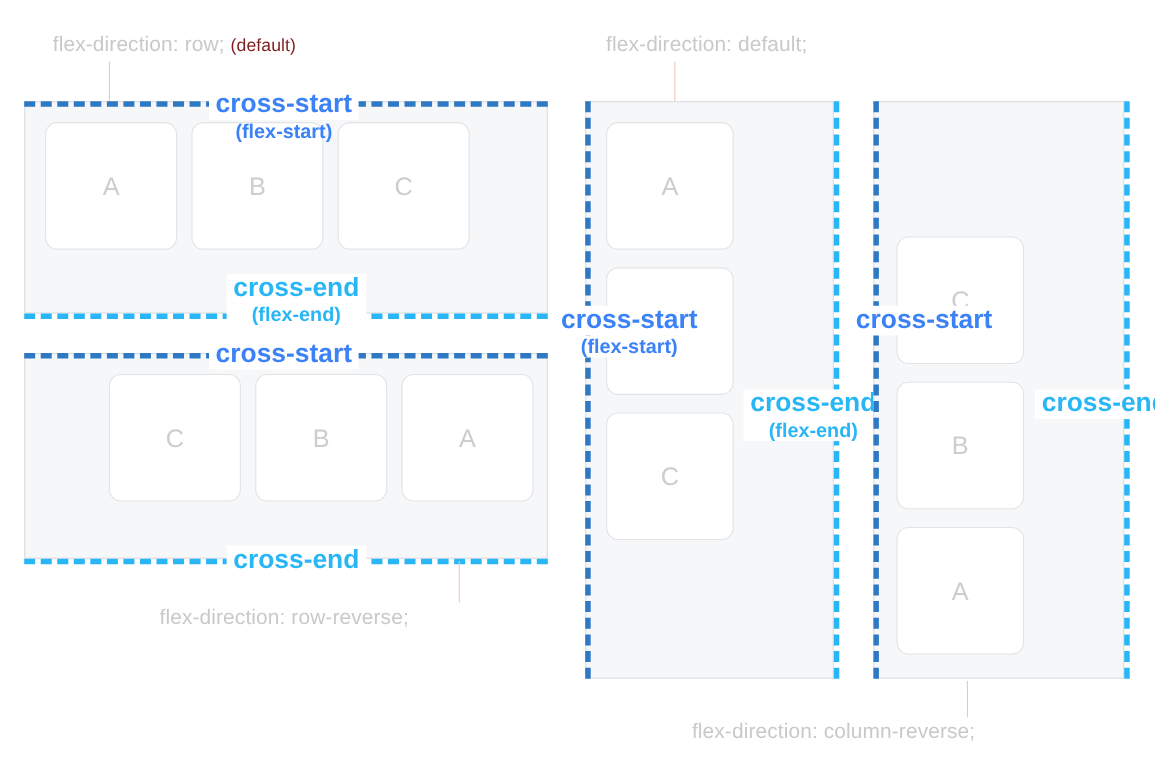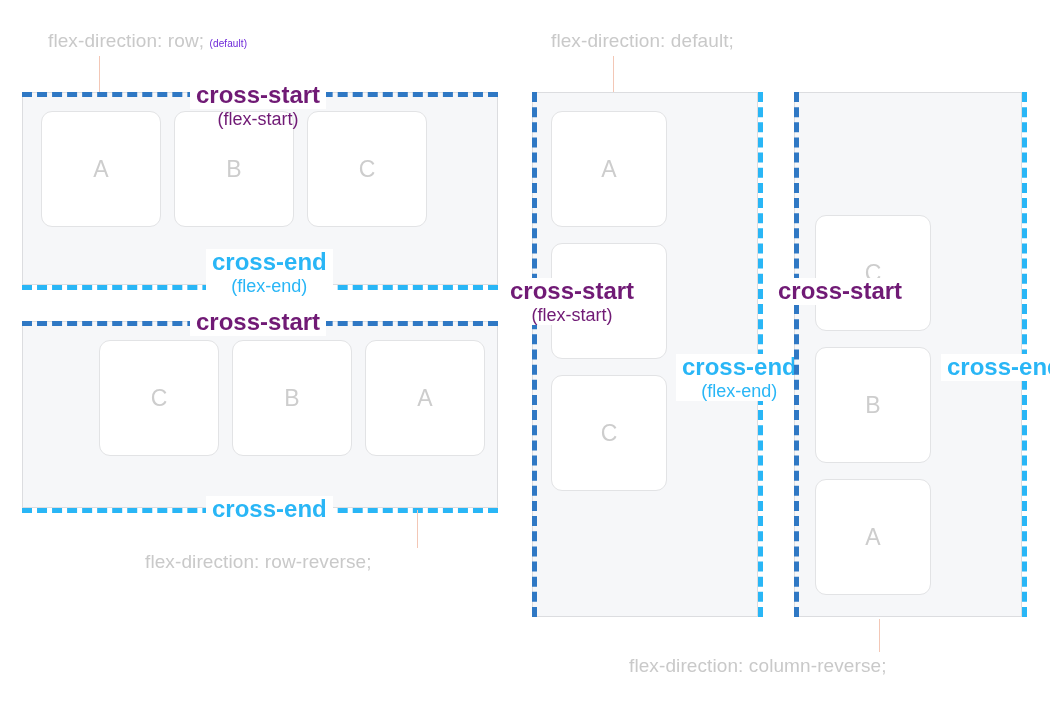--- a/index.html
+++ b/index.html
@@ -18,22 +18,22 @@
   
   .caption {
     position: absolute;
     color: #c9c9c9;
     font-size: 19px;
     font-weight: 400;
     white-space: nowrap;
     letter-spacing: .1px;
   }
   .caption .sub {
-    font-size: 10px;
-    color: #6d28d9;
+    font-size: 16px;
+    color: #7f1d1d;
   }
 
   
   .leader {
     position: absolute;
     background: #f3c7b6;
     width: 1px;
   }
 
   
@@ -83,24 +83,24 @@
     line-height: 1.12;
   }
   .axis-label .main {
     display: block;
     font-size: 24px;
     font-weight: bold;
   }
   .axis-label .paren {
     display: block;
     font-size: 18px;
-    font-weight: normal;
+    font-weight: bold;
   }
   .axis-label.start .main,
-  .axis-label.start .paren { color: #701a75; }
+  .axis-label.start .paren { color: #3b82f6; }
   .axis-label.end .main,
   .axis-label.end .paren { color: #29b6f6; }
 
   .lbl-bg {
     background: #ffffff;
     padding: 0 6px;
   }
 </style>
 </head>
 <body>

